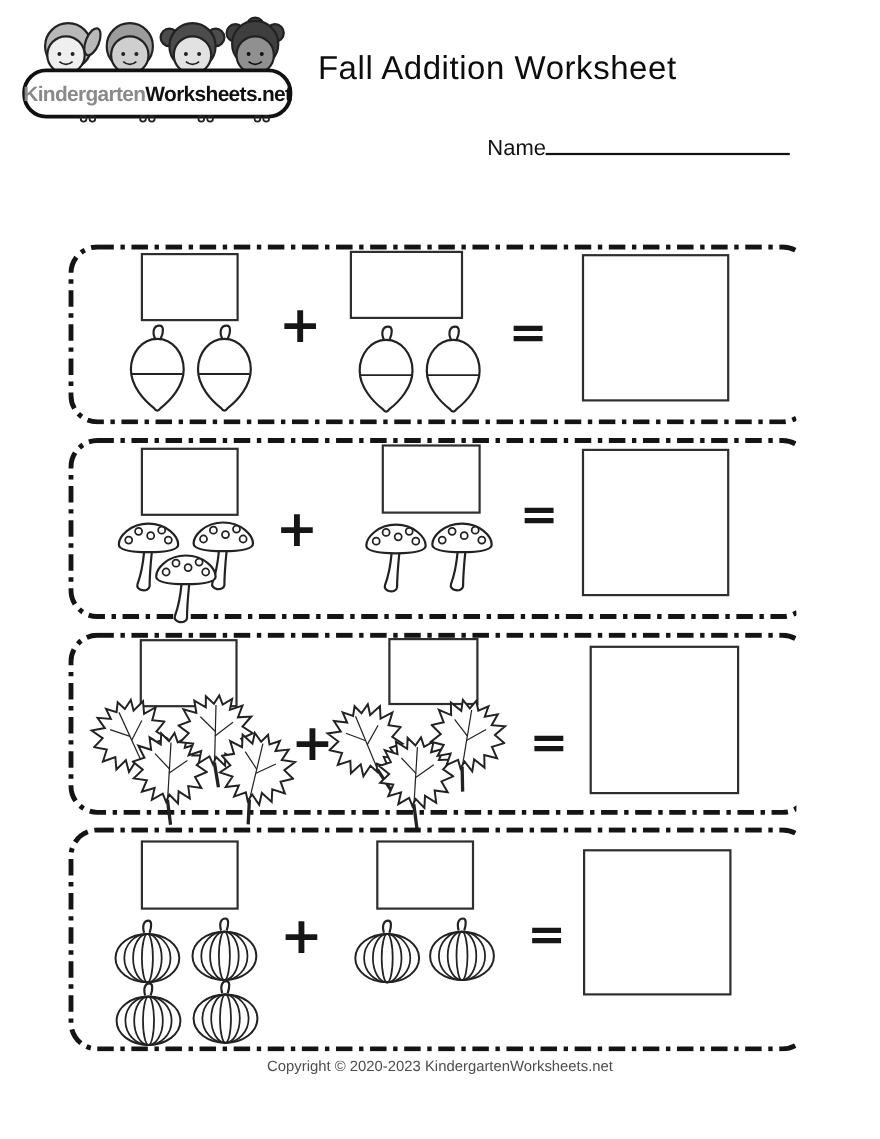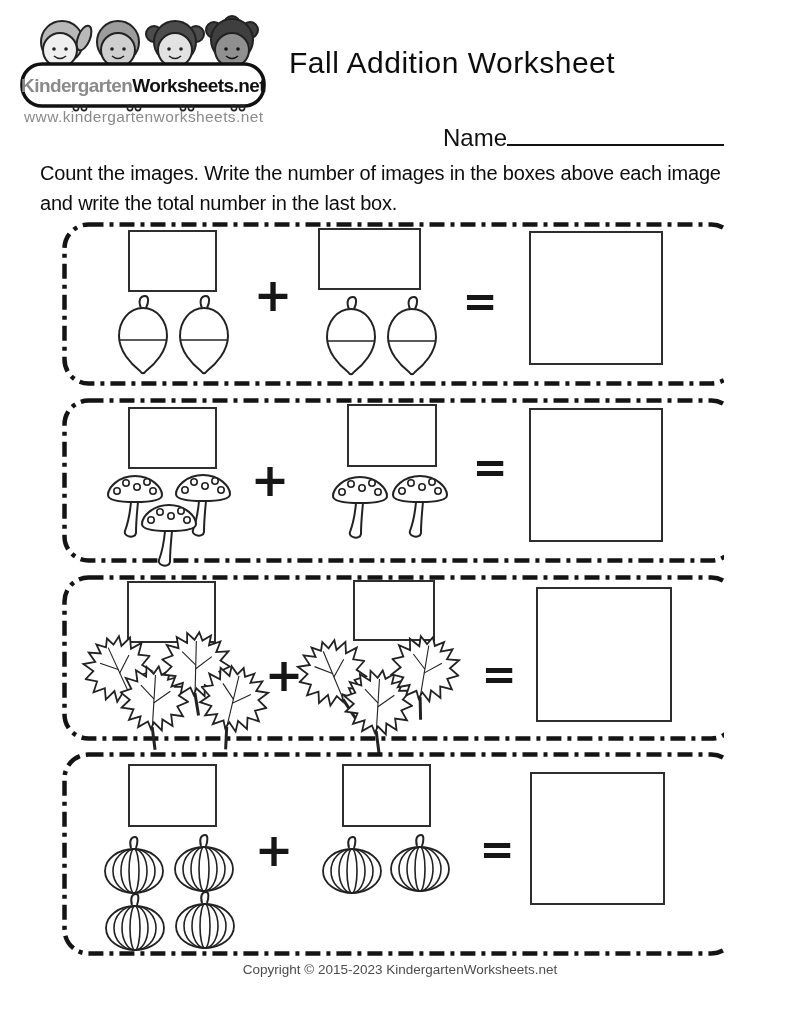--- a/index.html
+++ b/index.html
@@ -2,21 +2,21 @@
 <html><head>
 <meta charset="utf-8">
 <style>
   html,body{margin:0;padding:0;background:#fff;}
   .stage{position:relative;width:724px;height:1035px;background:#fff;overflow:hidden;
          font-family:"Liberation Sans",sans-serif;color:#111;}
   
   .logo-svg{position:absolute;left:18px;top:12px;}
   .site-url{position:absolute;left:24px;top:108px;font-size:15.5px;color:#8a8a8a;letter-spacing:.4px;}
   .title{position:absolute;left:289px;top:46px;font-size:30px;letter-spacing:.5px;color:#0d0d0d;}
-  .name-row{position:absolute;left:443px;top:124px;font-size:24px;white-space:nowrap;}
+  .name-row{position:absolute;left:443px;top:124px;font-size:20px;white-space:nowrap;}
   .nline{display:inline-block;width:222px;border-bottom:2.5px solid #111;}
   .instructions{position:absolute;left:40px;top:158px;width:745px;font-size:20px;line-height:30px;
                 letter-spacing:-0.2px;color:#0d0d0d;}
   
   .prow{position:absolute;left:62px;width:676px;}
   .rborder{position:absolute;left:0;top:0;}
   .cbox{position:absolute;background:#fff;border:2px solid #2e2e2e;box-sizing:border-box;}
   .sprite{position:absolute;transform-origin:50% 50%;}
   .op{position:absolute;width:40px;height:60px;line-height:60px;text-align:center;
       font-weight:700;font-size:46px;font-family:"DejaVu Sans",sans-serif;color:#161616;}
@@ -114,30 +114,25 @@
         <circle cx="66" cy="96" r="2.6"></circle>
       <circle cx="112" cy="96" r="2.6"></circle>
         <circle cx="120" cy="96" r="2.6"></circle>
       <circle cx="165" cy="96" r="2.6"></circle>
         <circle cx="173" cy="96" r="2.6"></circle>
       <circle cx="216" cy="96" r="2.6"></circle>
         <circle cx="224" cy="96" r="2.6"></circle>
     </g>
   </svg>
 
-  <div class="site-url">www.kindergartenworksheets.net</div>
 
   <div class="title">Fall Addition Worksheet</div>
 
   <div class="name-row"><span>Name</span><span class="nline"></span></div>
 
-  <div class="instructions">
-    <div>Count the images. Write the number of images in the boxes above each image</div>
-    <div>and write the total number in the last box.</div>
-  </div>
 
   <div>
       <div class="prow" style="top: 222px; height: 164px;">
         <svg class="rborder" width="676" height="164">
           <rect x="2.5" y="2.5" width="671" height="159" rx="24" fill="none" stroke="#141414" stroke-width="4.5" stroke-dasharray="15 6 4 6"></rect>
         </svg>
         <div class="cbox" style="left:66px;top:8px;width:89px;height:62px"></div>
         <svg class="sprite" width="62" height="84" viewBox="0 0 62 84" style="left:50px;top:72px;">
           <use href="#sym-acorn"></use>
         </svg>
@@ -235,16 +230,16 @@
         </svg>
         <svg class="sprite" width="62" height="60" viewBox="0 0 62 60" style="left:327px;top:81px;">
           <use href="#sym-pumpkin"></use>
         </svg>
         <div class="op eq" style="left:415px;top:68px">=</div>
         <div class="cbox" style="left:468px;top:20px;width:135px;height:133px"></div>
       </div>
     </div>
 
   <div class="footer">
-    <div>Copyright © 2015-2023 KindergartenWorksheets.net</div>
+    <div>Copyright © 2020-2023 KindergartenWorksheets.net</div>
   </div>
 
 </div>
 
 </body></html>

